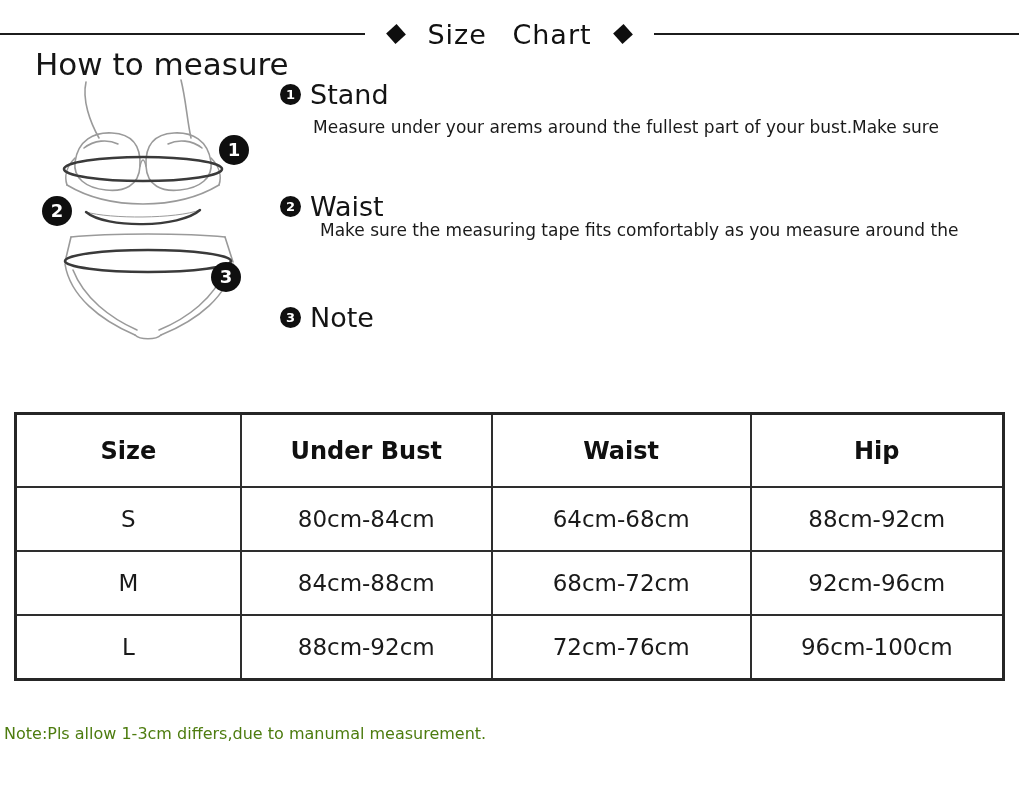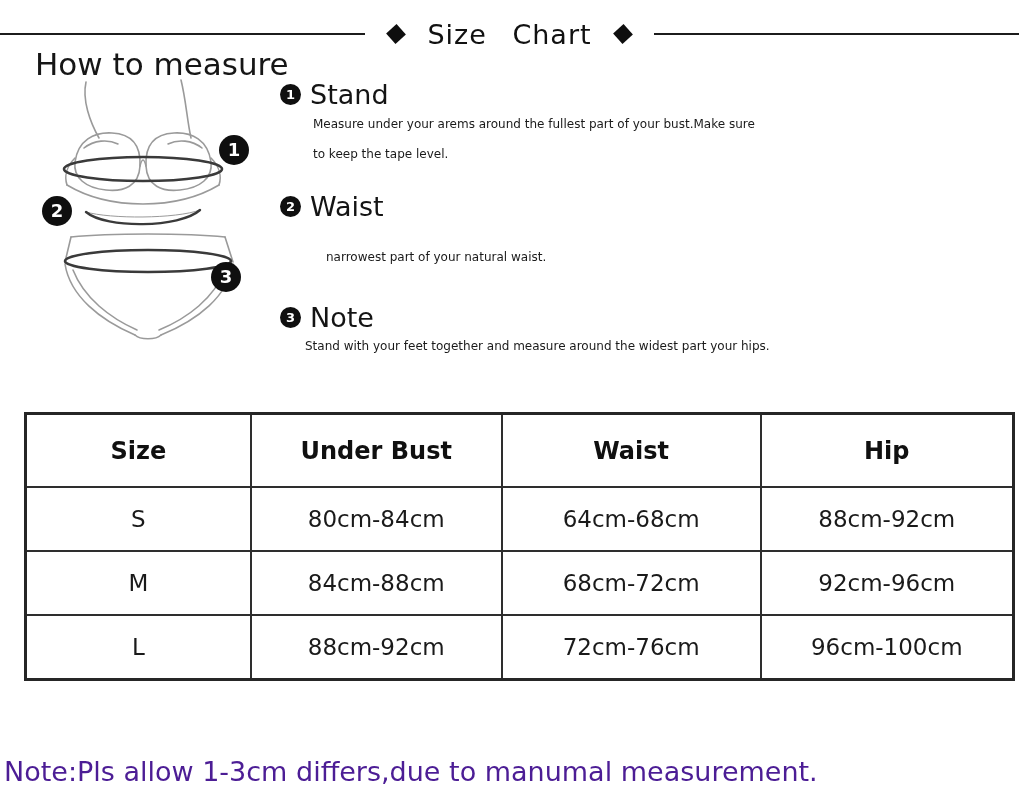--- a/index.html
+++ b/index.html
@@ -38,39 +38,39 @@
   .sec-head {
     position:absolute; display:flex; align-items:center; gap:9px;
     font-size:27px; color:#141414; white-space:nowrap;
   }
   .nbadge {
     display:inline-flex; width:21px; height:21px; border-radius:50%;
     background:#0f0f0f; color:#ffffff; font-size:13px; font-weight:bold;
     align-items:center; justify-content:center; flex:none;
   }
   .bodyline {
-    position:absolute; font-size:12px; color:#1a1a1a; white-space:nowrap;
+    position:absolute; font-size:17px; color:#1a1a1a; white-space:nowrap;
   }
 
   
   .size-table {
-    position:absolute; left:24px; top:412px; width:991px;
+    position:absolute; left:14px; top:412px; width:991px;
     border-collapse:collapse; table-layout:fixed;
     border:3px solid #262626;
   }
   .size-table th, .size-table td {
     border:2px solid #2e2e2e; text-align:center; padding:0;
   }
   .size-table th { height:71px; font-size:24px; font-weight:bold; color:#101010; }
   .size-table td { height:62px; font-size:23px; font-weight:normal; color:#1a1a1a; }
 
   
   .note {
-    position:absolute; left:4px; top:756px;
-    font-size:27px; color:#4c1d95; white-space:nowrap;
+    position:absolute; left:4px; top:724px;
+    font-size:16px; color:#4d7c0f; white-space:nowrap;
   }
 </style>
 </head>
 <body>
 
 <div class="page">
 
   <div class="titlebar">
     <div class="rule"></div>
     <div class="diamond"></div>
@@ -122,33 +122,31 @@
       <circle cx="186" cy="199" r="15" fill="#0f0f0f"></circle>
       <text x="186" y="205" text-anchor="middle" font-size="18" font-weight="bold" fill="#ffffff">3</text>
     </g>
   </svg>
 
   <div class="sec-head" style="left:280px; top:79px;">
     <span class="nbadge">1</span>
     <span>Stand</span>
   </div>
   <div class="bodyline" style="left:313px; top:117px;">Measure under your arems around the fullest part of your bust.Make sure</div>
-  <div class="bodyline" style="left:313px; top:147px;">to keep the tape level.</div>
 
   <div class="sec-head" style="left:280px; top:191px;">
     <span class="nbadge">2</span>
     <span>Waist</span>
   </div>
-  <div class="bodyline" style="left:326px; top:250px;">narrowest part of your natural waist.</div>
+  <div class="bodyline" style="left:320px; top:220px;">Make sure the measuring tape fits comfortably as you measure around the</div>
 
   <div class="sec-head" style="left:280px; top:302px;">
     <span class="nbadge">3</span>
     <span>Note</span>
   </div>
-  <div class="bodyline" style="left:305px; top:339px;">Stand with your feet together and measure around the widest part your hips.</div>
 
   <table class="size-table">
     <colgroup>
       <col style="width:22.8%">
         <col style="width:25.4%">
         <col style="width:26.2%">
         <col style="width:25.6%">
     </colgroup>
     <tbody>
         <tr>

